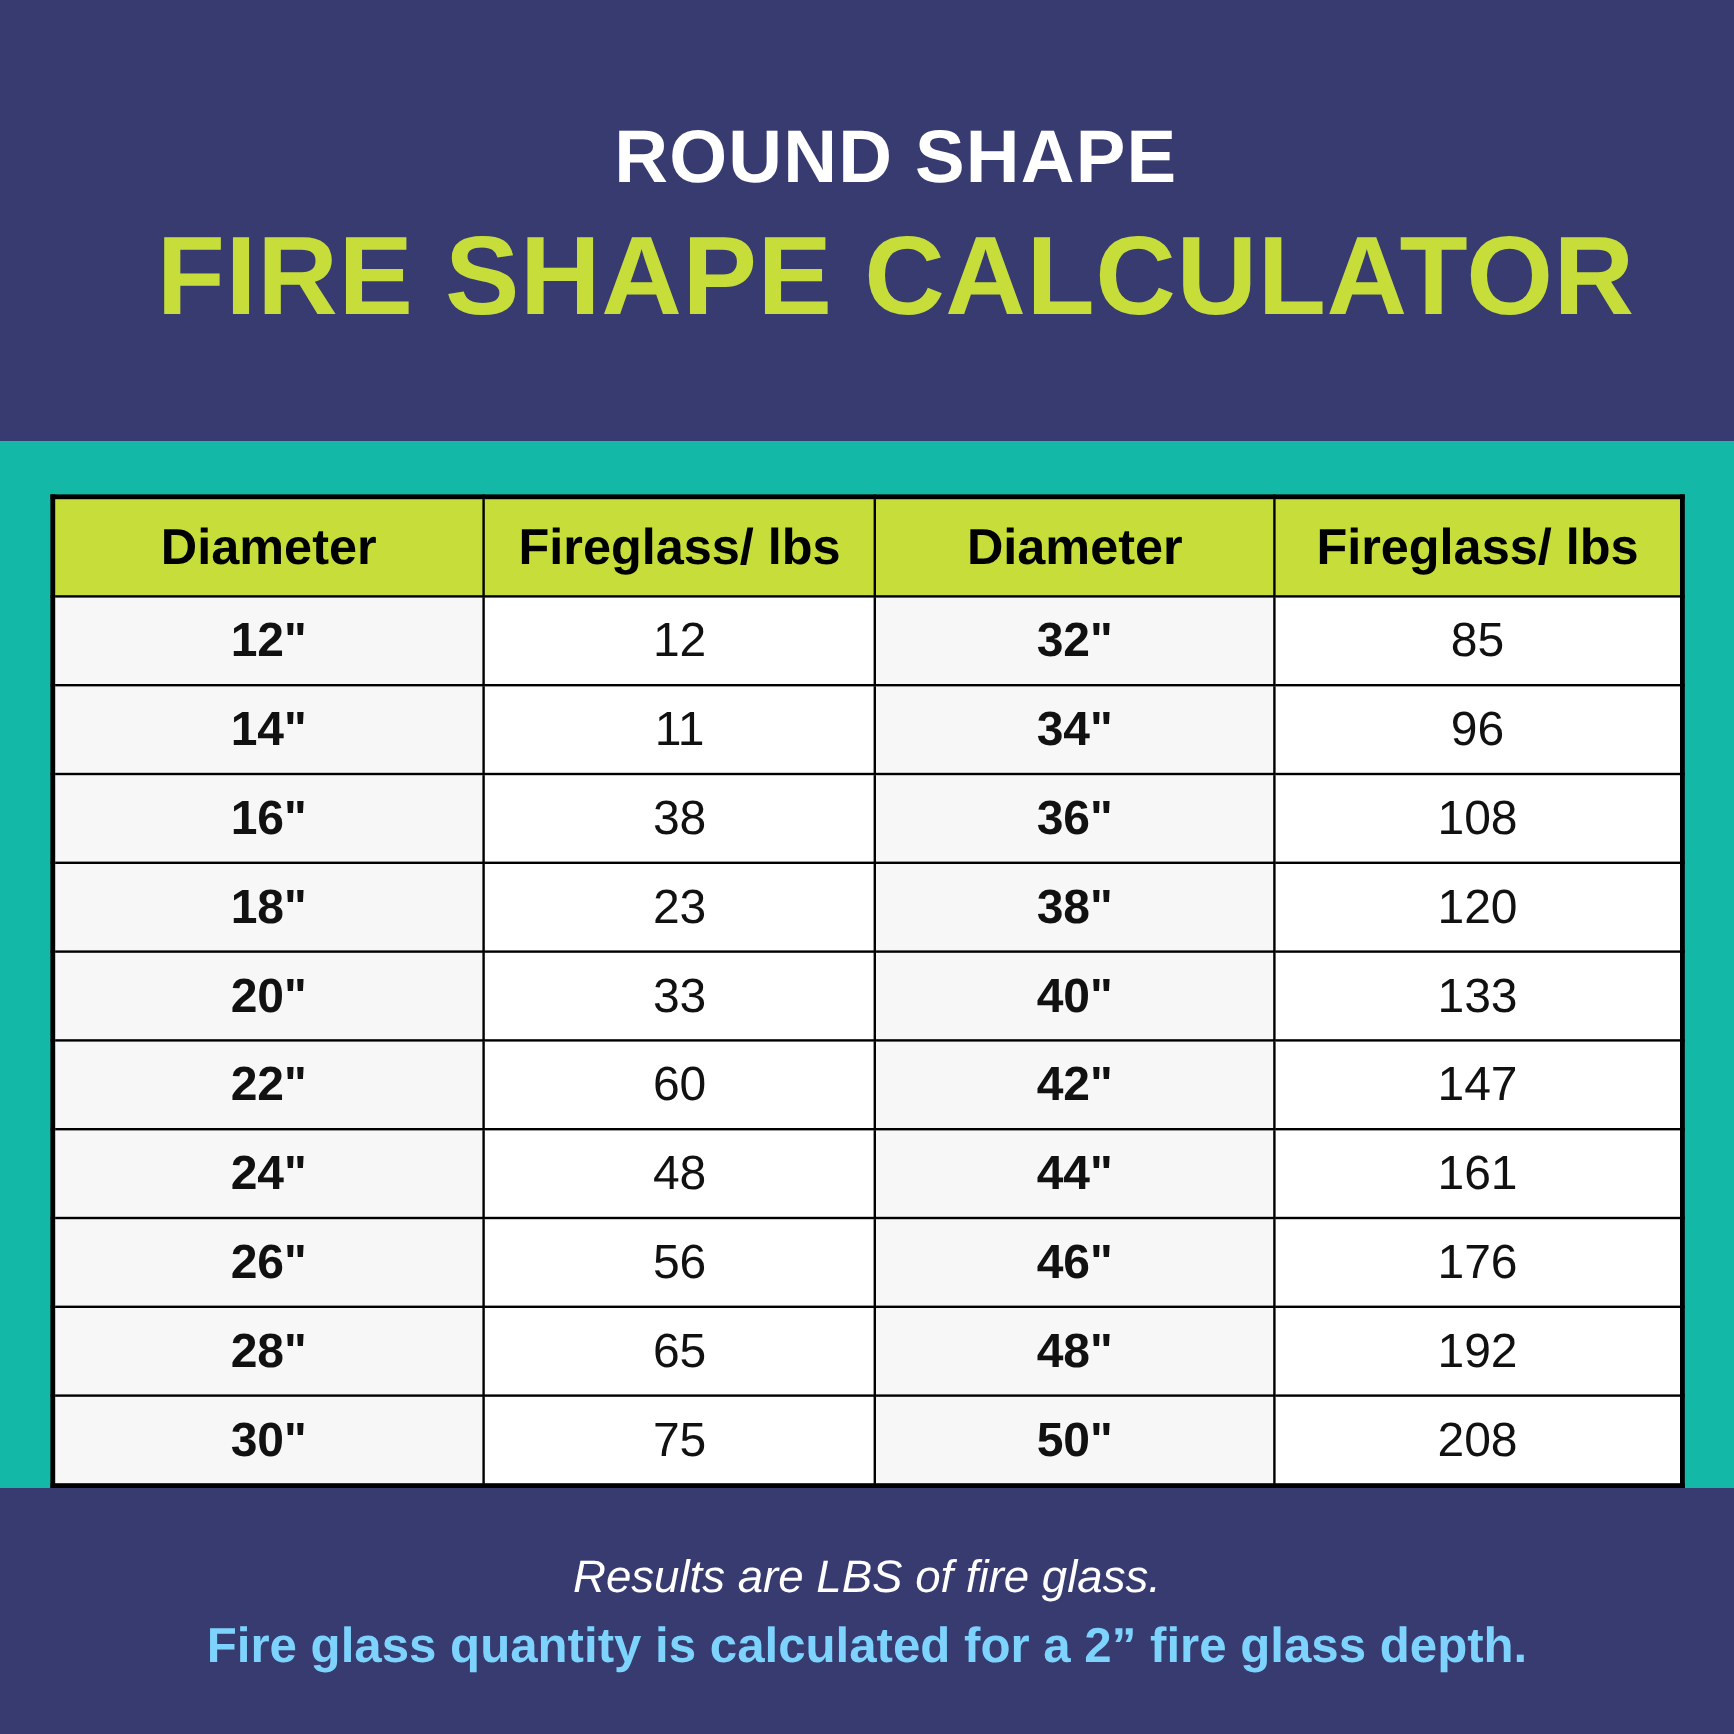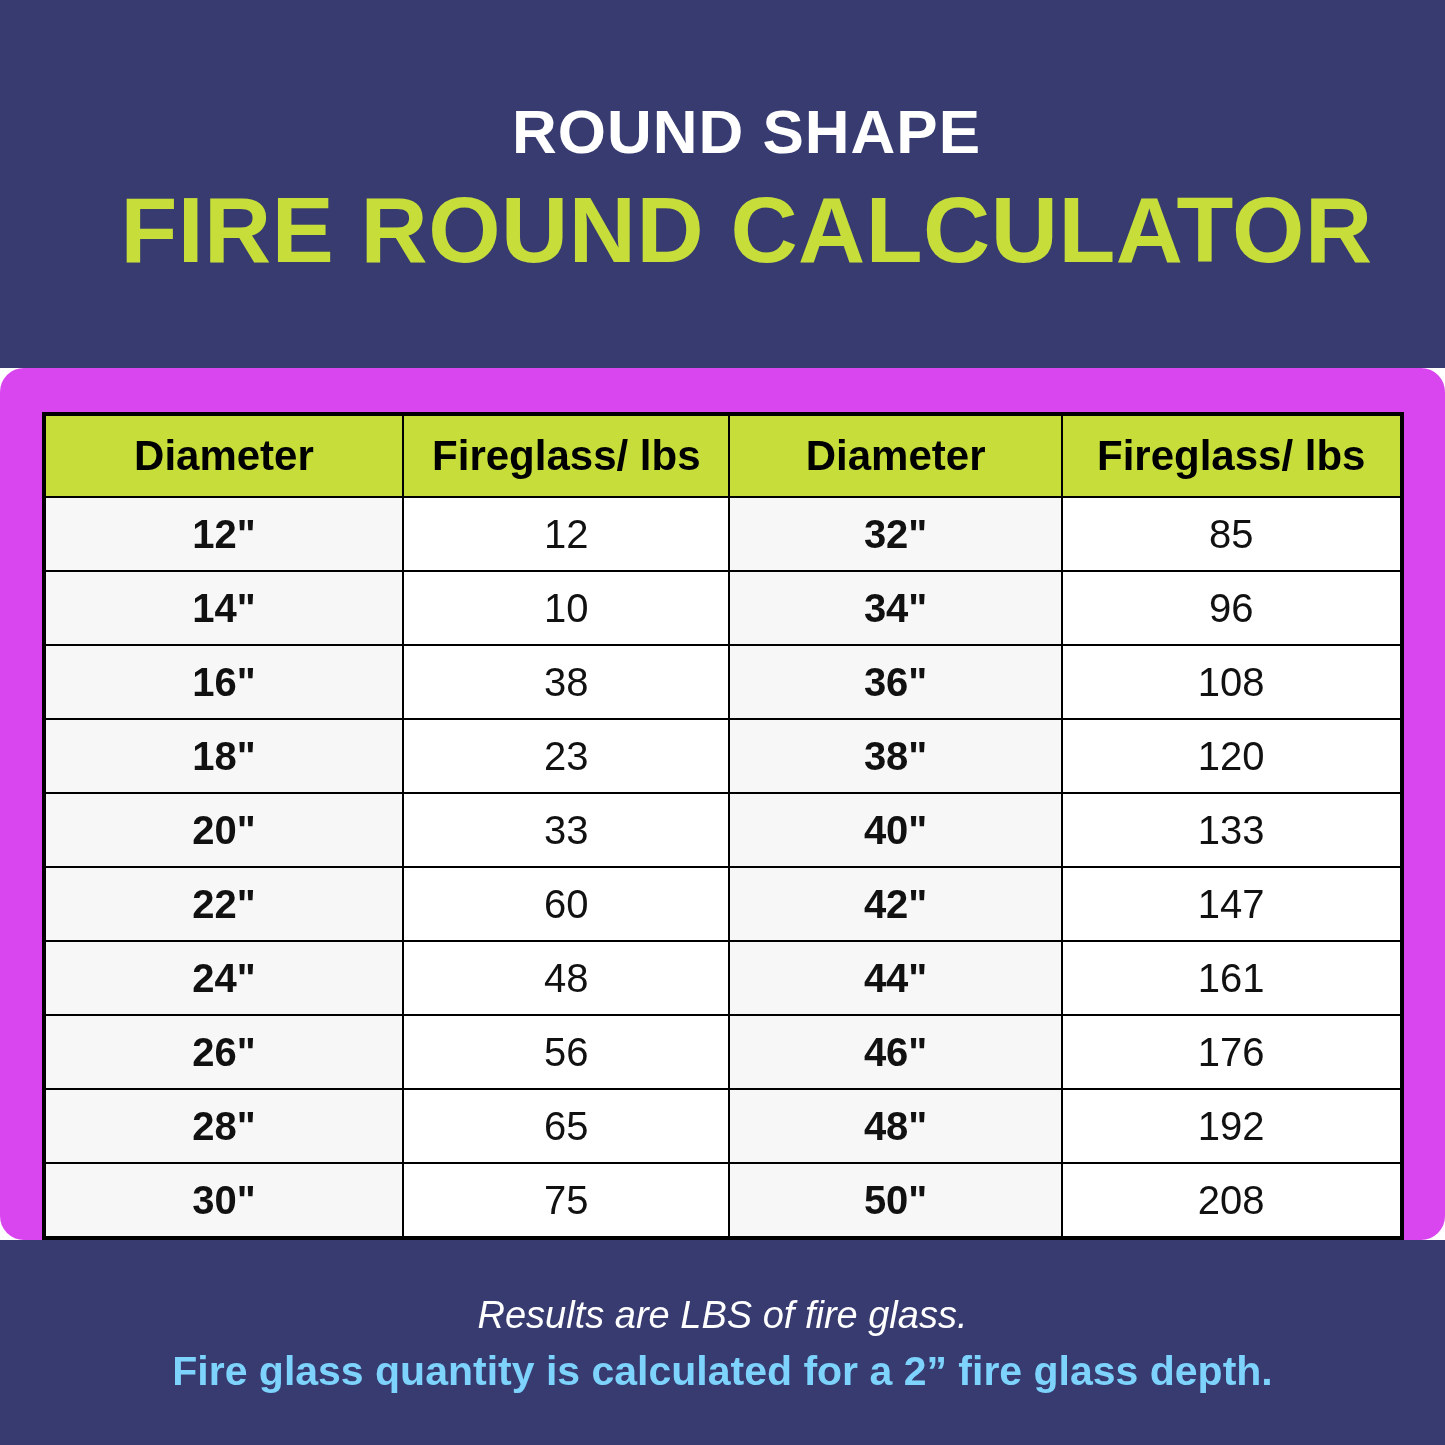--- a/index.html
+++ b/index.html
@@ -48,26 +48,25 @@
     font-size: 93px;
     font-weight: bold;
     letter-spacing: 0.5px;
     line-height: 1.05;
     text-align: center;
   }
 
   
   .table-wrap {
     flex: 1 1 auto;
-    background: #d946ef;
+    background: #14b8a6;
     display: flex;
     align-items: flex-start;
     justify-content: center;
     padding-top: 44px;
-    border-radius: 24px;
   }
   table.calc-table {
     border-collapse: collapse;
     width: 1362px;
     table-layout: fixed;
     border: 4px solid #000000;
   }
   table.calc-table th,
   table.calc-table td {
     border: 2px solid #000000;
@@ -122,21 +121,21 @@
     text-align: center;
   }
 </style>
 </head>
 <body>
 
 <div class="page">
 
   <div class="header">
     <div class="header-eyebrow">ROUND SHAPE</div>
-    <div class="header-title">FIRE ROUND CALCULATOR</div>
+    <div class="header-title">FIRE SHAPE CALCULATOR</div>
   </div>
 
   <div class="table-wrap">
     <table class="calc-table">
       <colgroup>
         <col class="c1">
           <col class="c2">
           <col class="c3">
           <col class="c4">
       </colgroup>
@@ -150,21 +149,21 @@
       </thead>
       <tbody>
         <tr>
           <td class="diam">12"</td>
           <td class="lbs">12</td>
           <td class="diam">32"</td>
           <td class="lbs">85</td>
         </tr>
         <tr>
           <td class="diam">14"</td>
-          <td class="lbs">10</td>
+          <td class="lbs">11</td>
           <td class="diam">34"</td>
           <td class="lbs">96</td>
         </tr>
         <tr>
           <td class="diam">16"</td>
           <td class="lbs">38</td>
           <td class="diam">36"</td>
           <td class="lbs">108</td>
         </tr>
         <tr>

